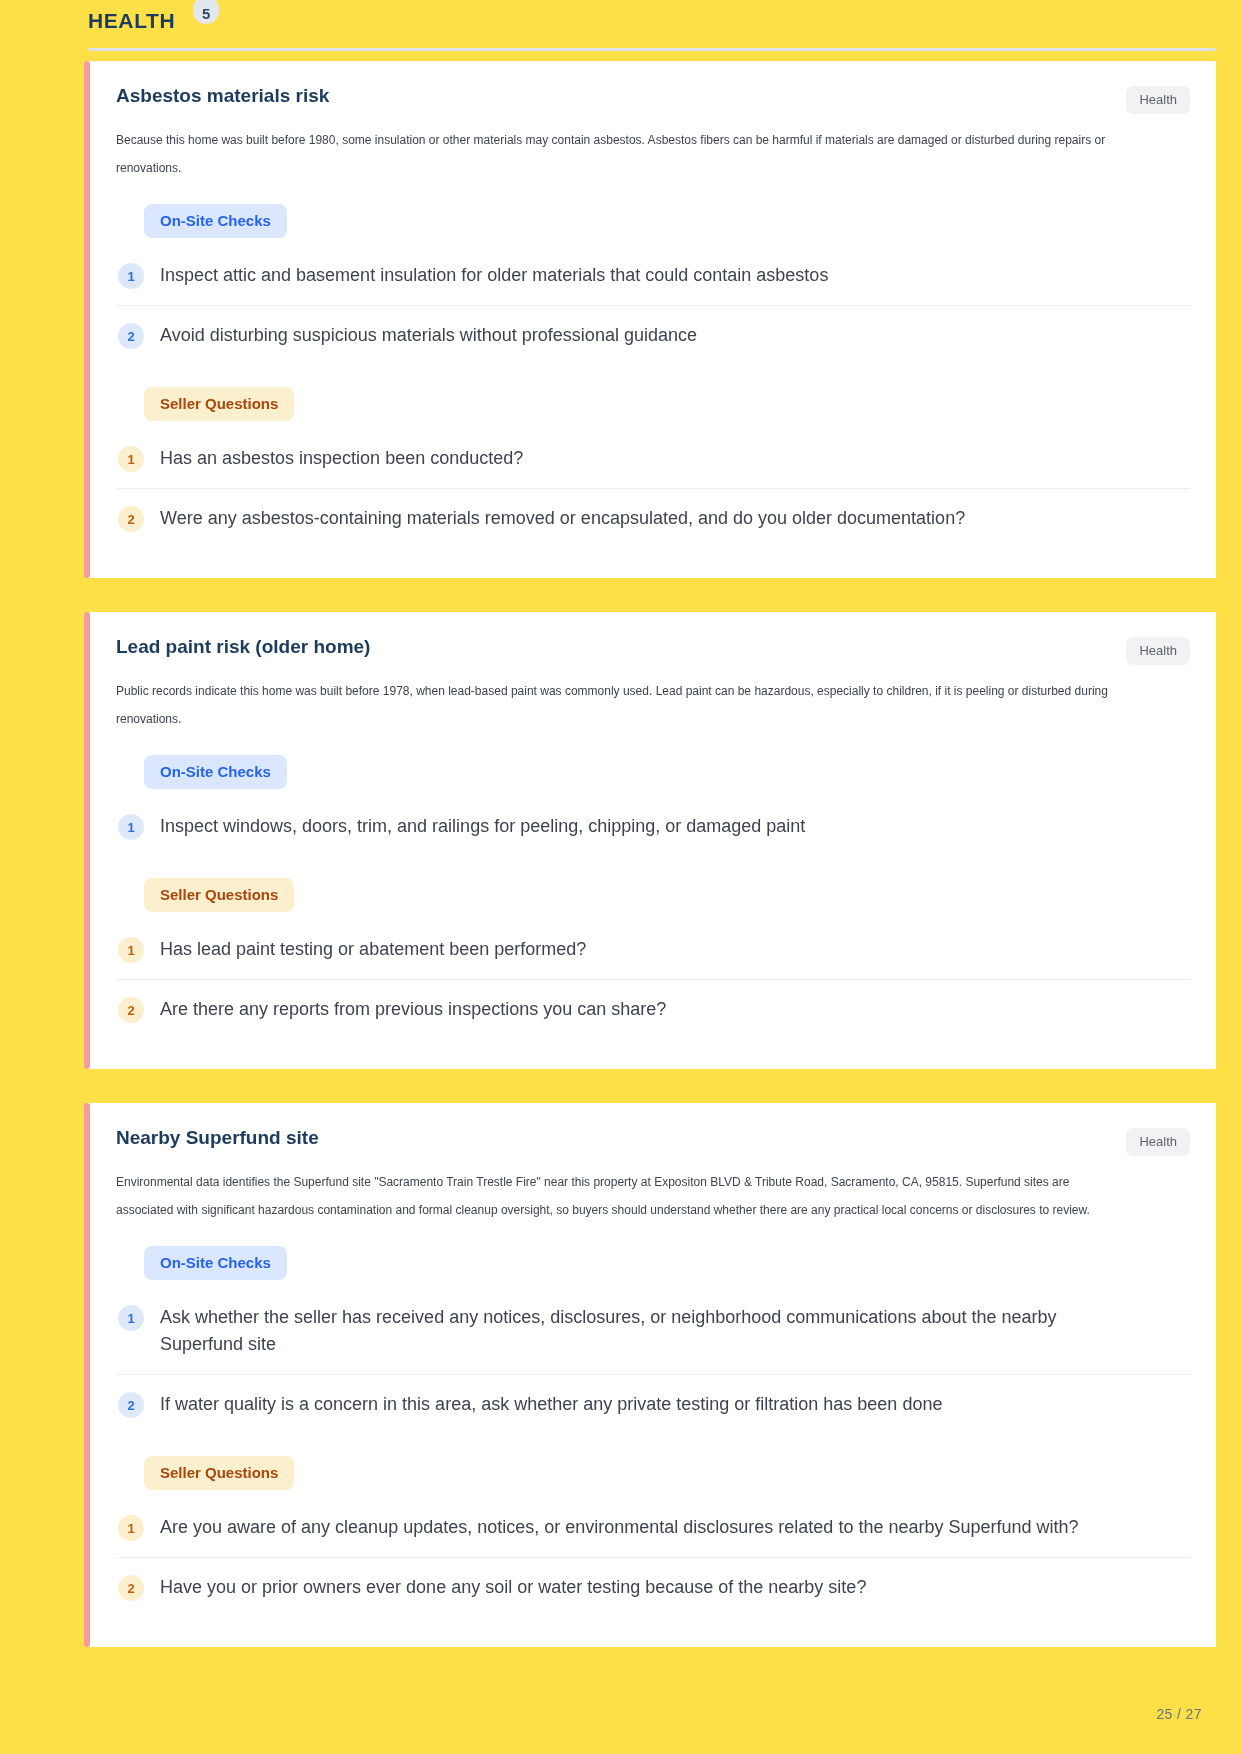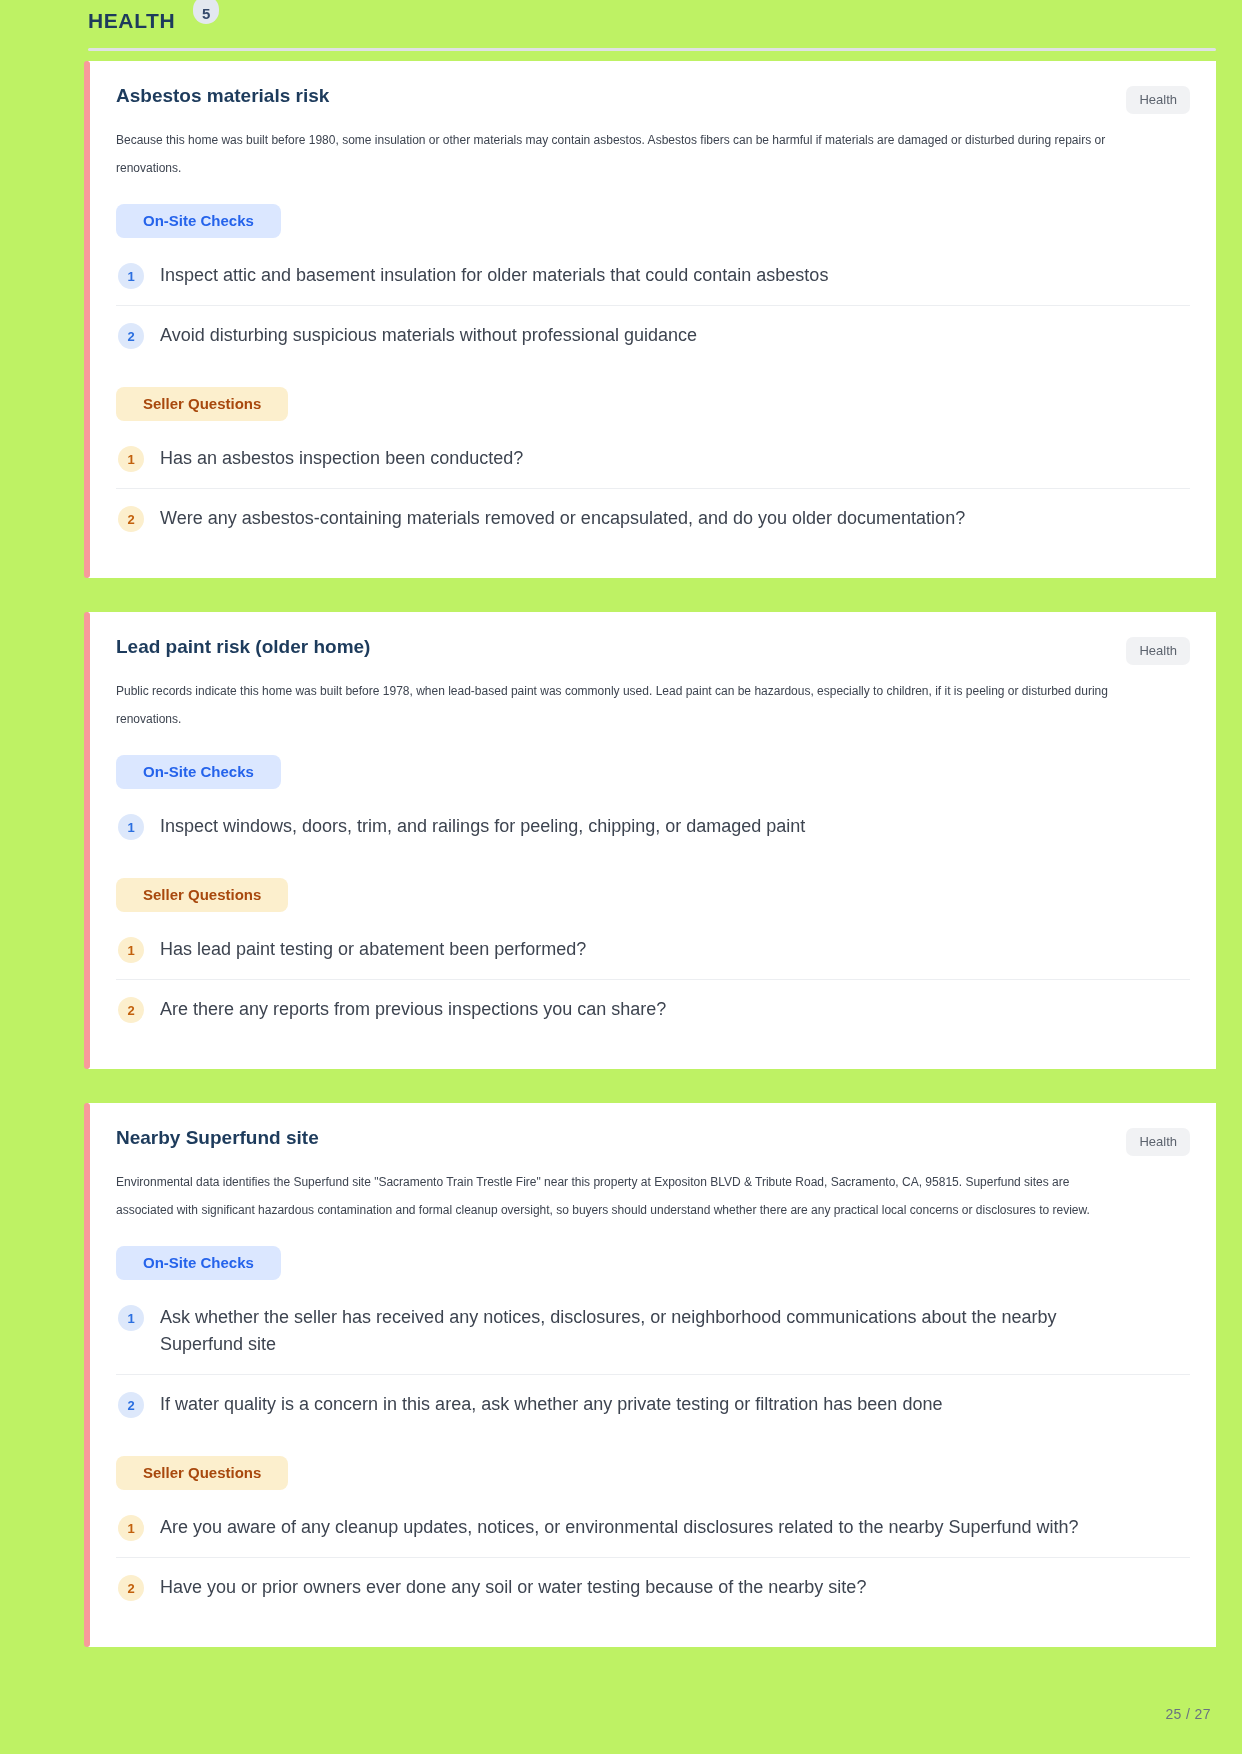--- a/index.html
+++ b/index.html
@@ -10,21 +10,21 @@
     height: 1754px;
     background: #ffffff;
     font-family: "Liberation Sans", "DejaVu Sans", sans-serif;
     -webkit-font-smoothing: antialiased;
   }
 
   .page {
     position: relative;
     width: 1242px;
     height: 1754px;
-    background: #bef264;
+    background: #fde047;
     padding: 0;
     overflow: hidden;
   }
 
   
   .section-header {
     display: flex;
     align-items: flex-start;
     padding: 8px 0 0 88px;
     height: 40px;
@@ -116,23 +116,24 @@
   }
 
   
   .group {
     margin-top: 22px;
   }
   .pill {
     display: inline-block;
     font-size: 15px;
     font-weight: bold;
-    padding: 8px 27px;
+    padding: 8px 16px;
     border-radius: 8px;
     line-height: 18px;
+    margin-left: 28px;
   }
   .pill.checks {
     background: #dbe7ff;
     color: #2563eb;
   }
   .pill.questions {
     background: #fcefcd;
     color: #a8480d;
   }
 
@@ -173,21 +174,21 @@
   .item-text {
     font-size: 18px;
     line-height: 27px;
     color: #3d4450;
     max-width: 940px;
   }
 
   
   .page-footer {
     position: absolute;
-    right: 31px;
+    right: 40px;
     bottom: 32px;
     font-size: 14px;
     color: #6a7280;
     letter-spacing: 0.4px;
   }
 </style>
 </head>
 <body>
 
 <div class="page">

